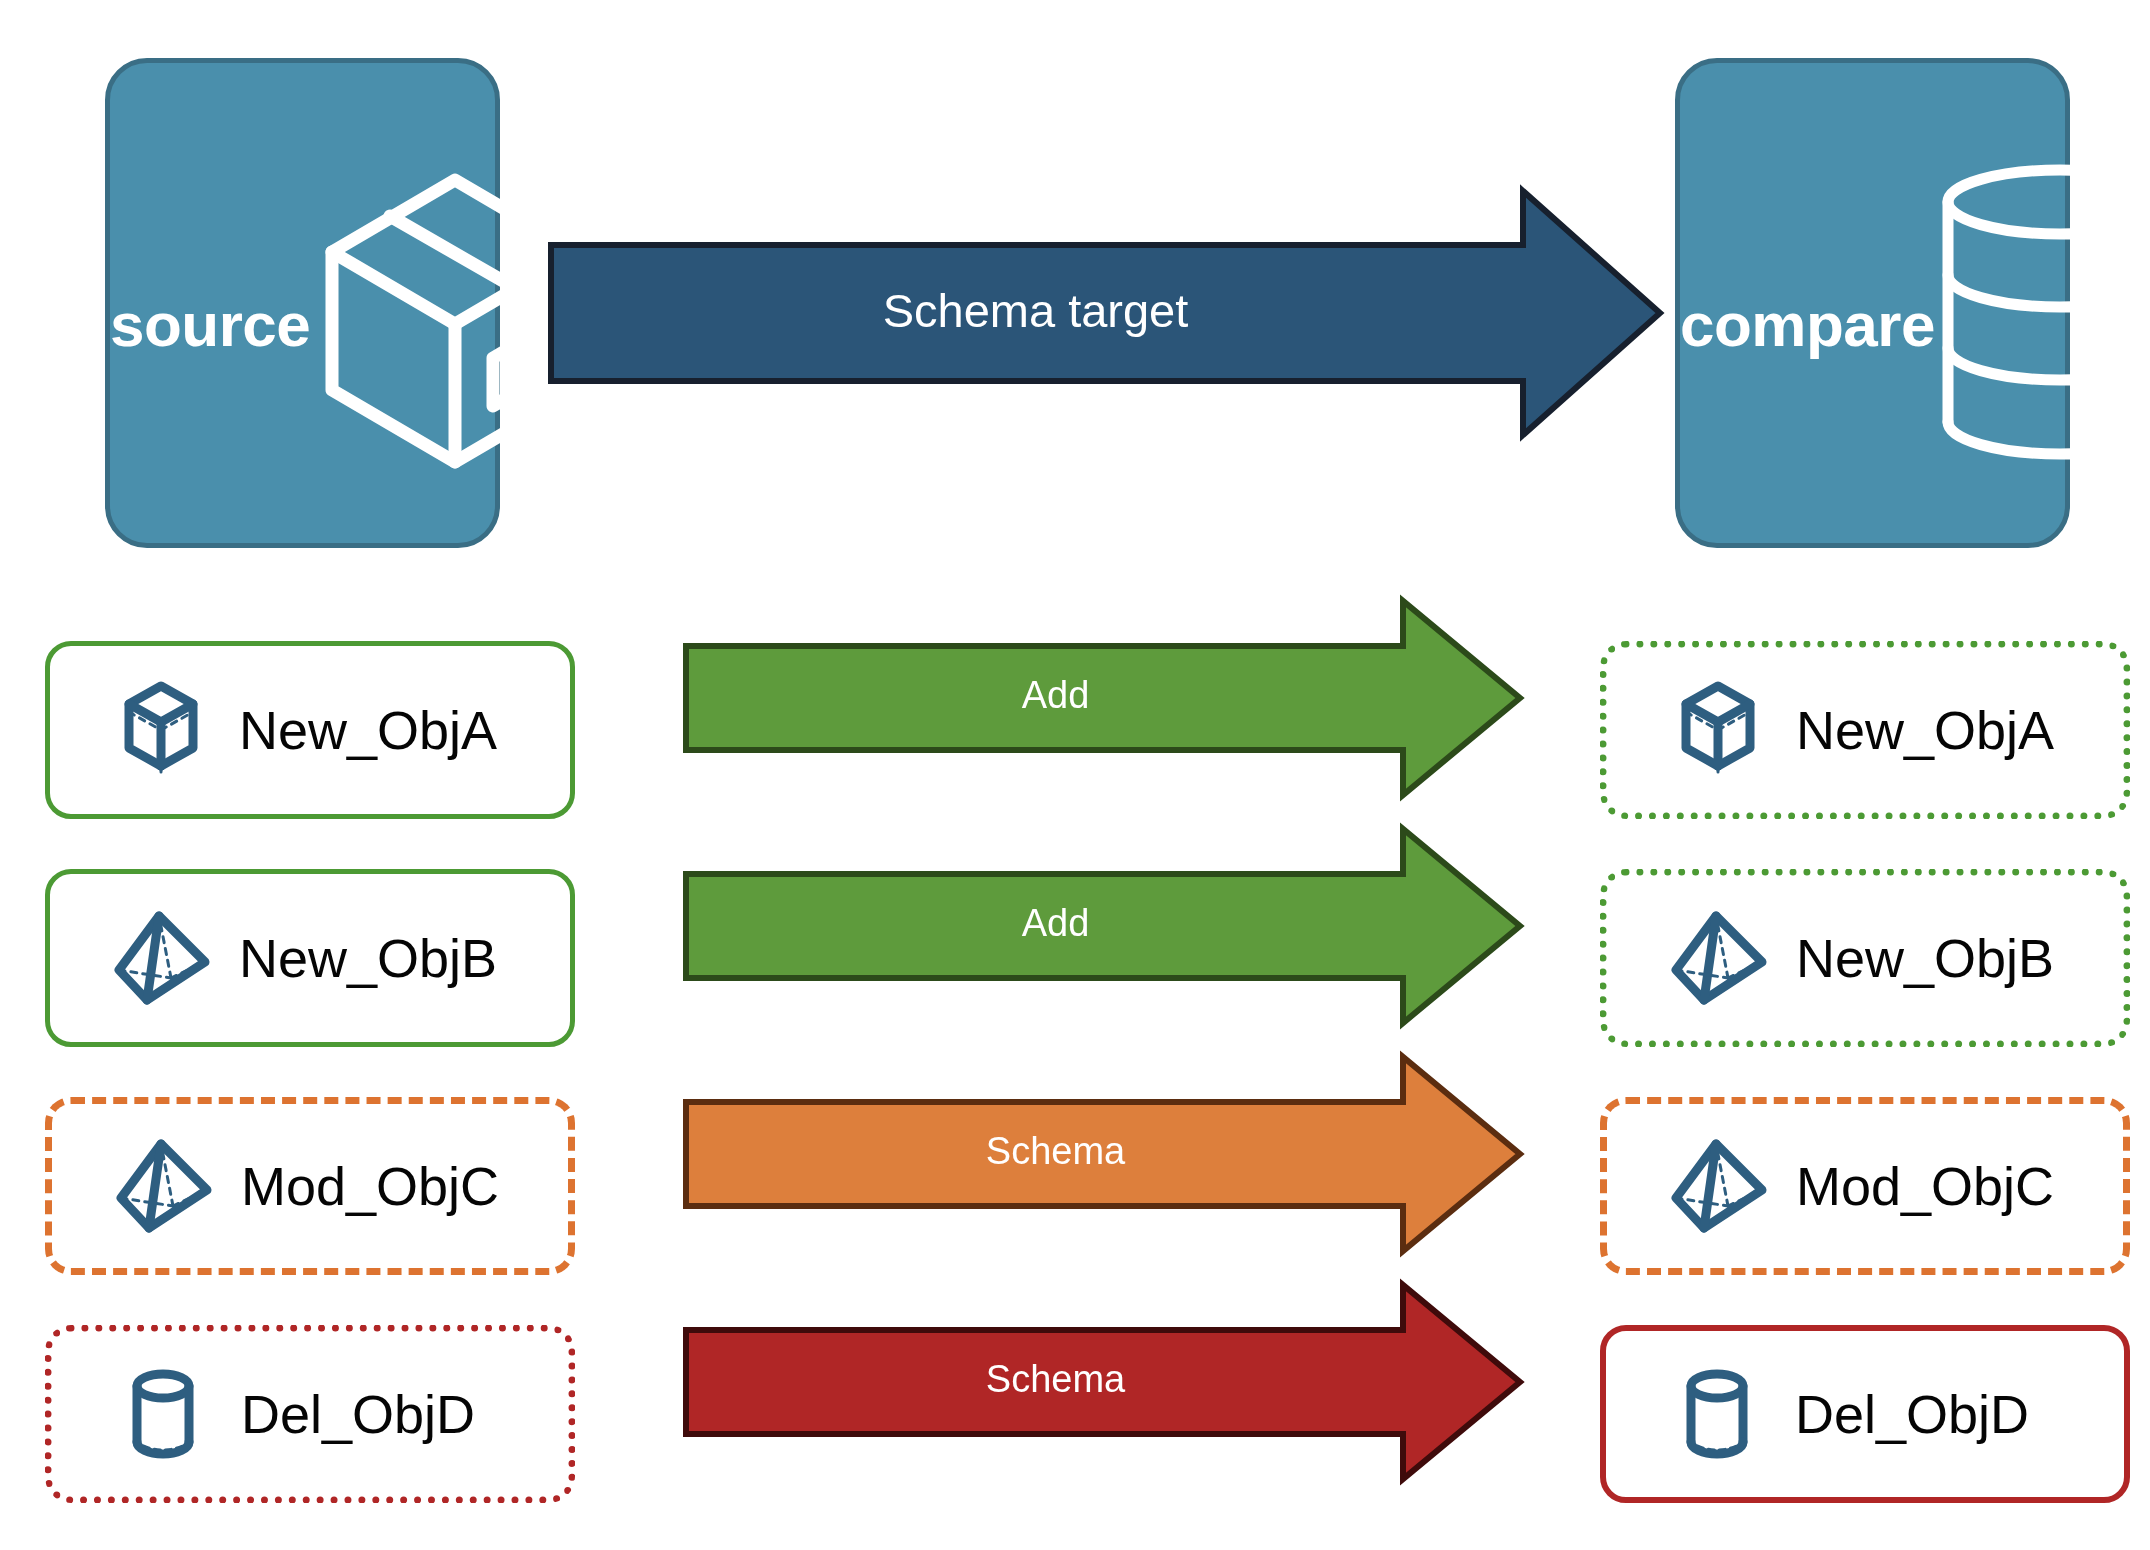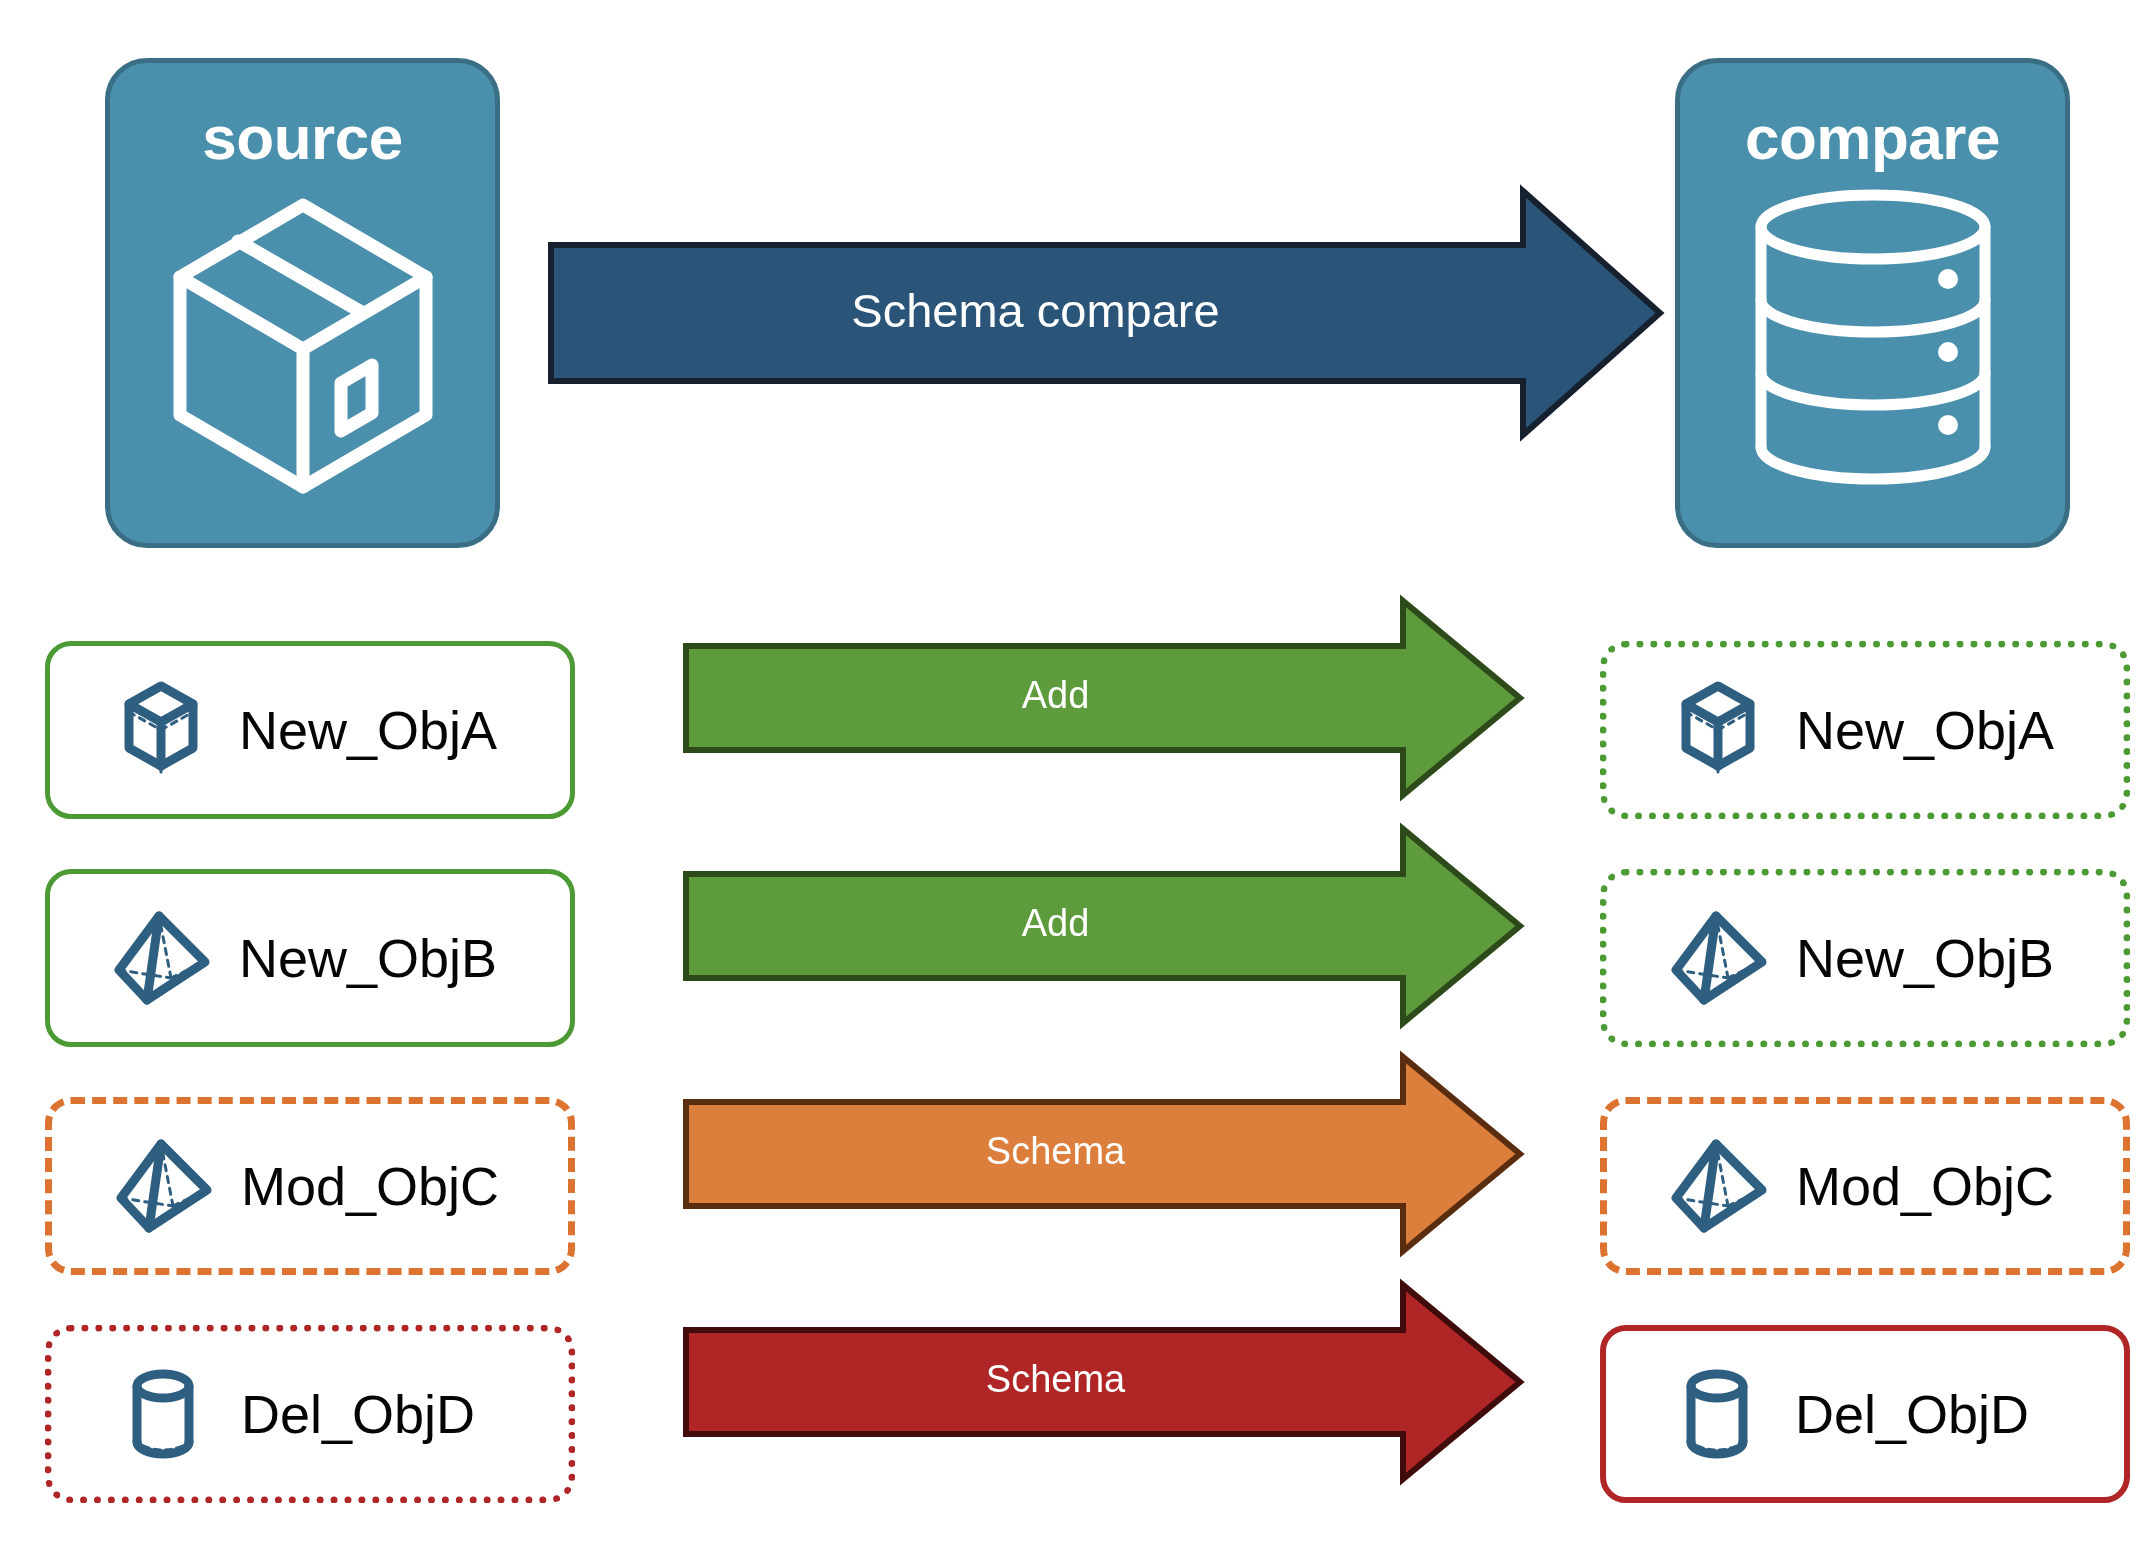--- a/index.html
+++ b/index.html
@@ -16,21 +16,21 @@
   }
 
   
   .endpoint {
     position: absolute;
     box-sizing: border-box;
     background: #4A8FAC;
     border: 5px solid #3A6E85;
     border-radius: 42px;
     display: flex;
-    flex-direction: column;
+    flex-direction: row;
     align-items: center;
   }
   .endpoint-title {
     color: #ffffff;
     font-weight: bold;
     font-size: 62px;
     line-height: 1;
     margin-top: 44px;
     letter-spacing: -0.5px;
   }
@@ -156,21 +156,21 @@
       <circle cx="200" cy="165" r="10" fill="#ffffff"></circle>
       <circle cx="200" cy="238" r="10" fill="#ffffff"></circle>
     </svg>
   </div>
 </div>
 
 <div id="schema-arrow">
   <svg width="1115" height="250" viewBox="0 0 1115 250" preserveAspectRatio="none">
     <polygon points="3,57 975,57 975,3 1112,125 975,247 975,193 3,193" fill="#2B5578" stroke="#17202E" stroke-width="6" stroke-linejoin="miter"></polygon>
   </svg>
-  <div class="arrow-label">Schema compare</div>
+  <div class="arrow-label">Schema target</div>
 </div>
 
 <div class="row" id="row-0">
   <div class="obj-card left bd-solid-green">
     <div class="obj-icon">
       <svg width="104" height="104" viewBox="0 0 104 104">
         <g fill="none" stroke="#2E5E80" stroke-linejoin="round" stroke-linecap="round">
           <g stroke-width="3" stroke-dasharray="6 6">
             <path d="M20 34 L52 52"></path>
               <path d="M52 52 L84 34"></path>

